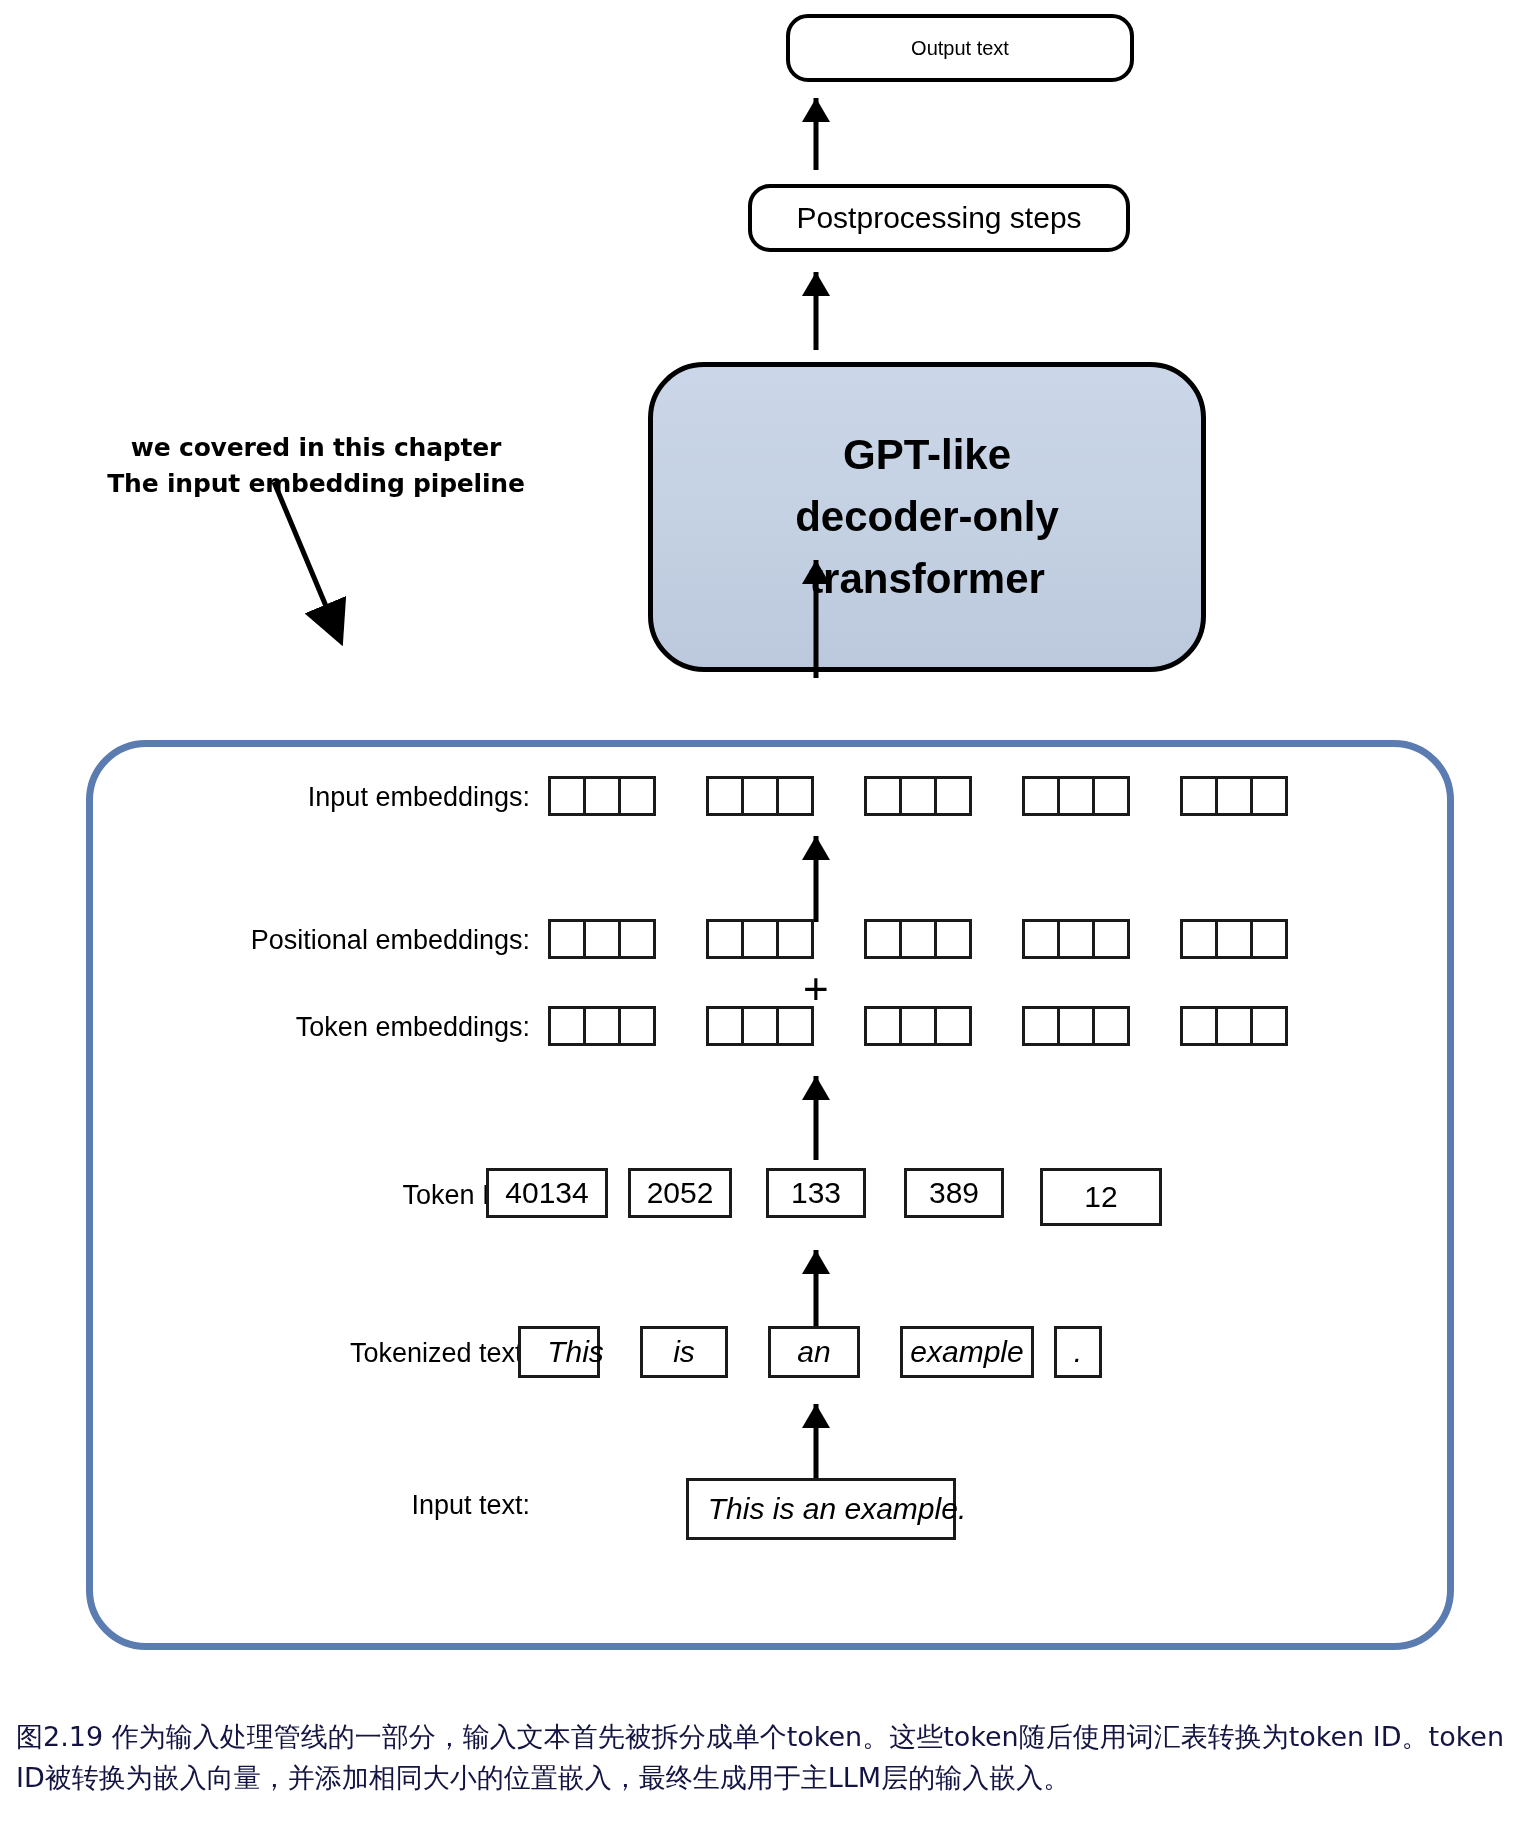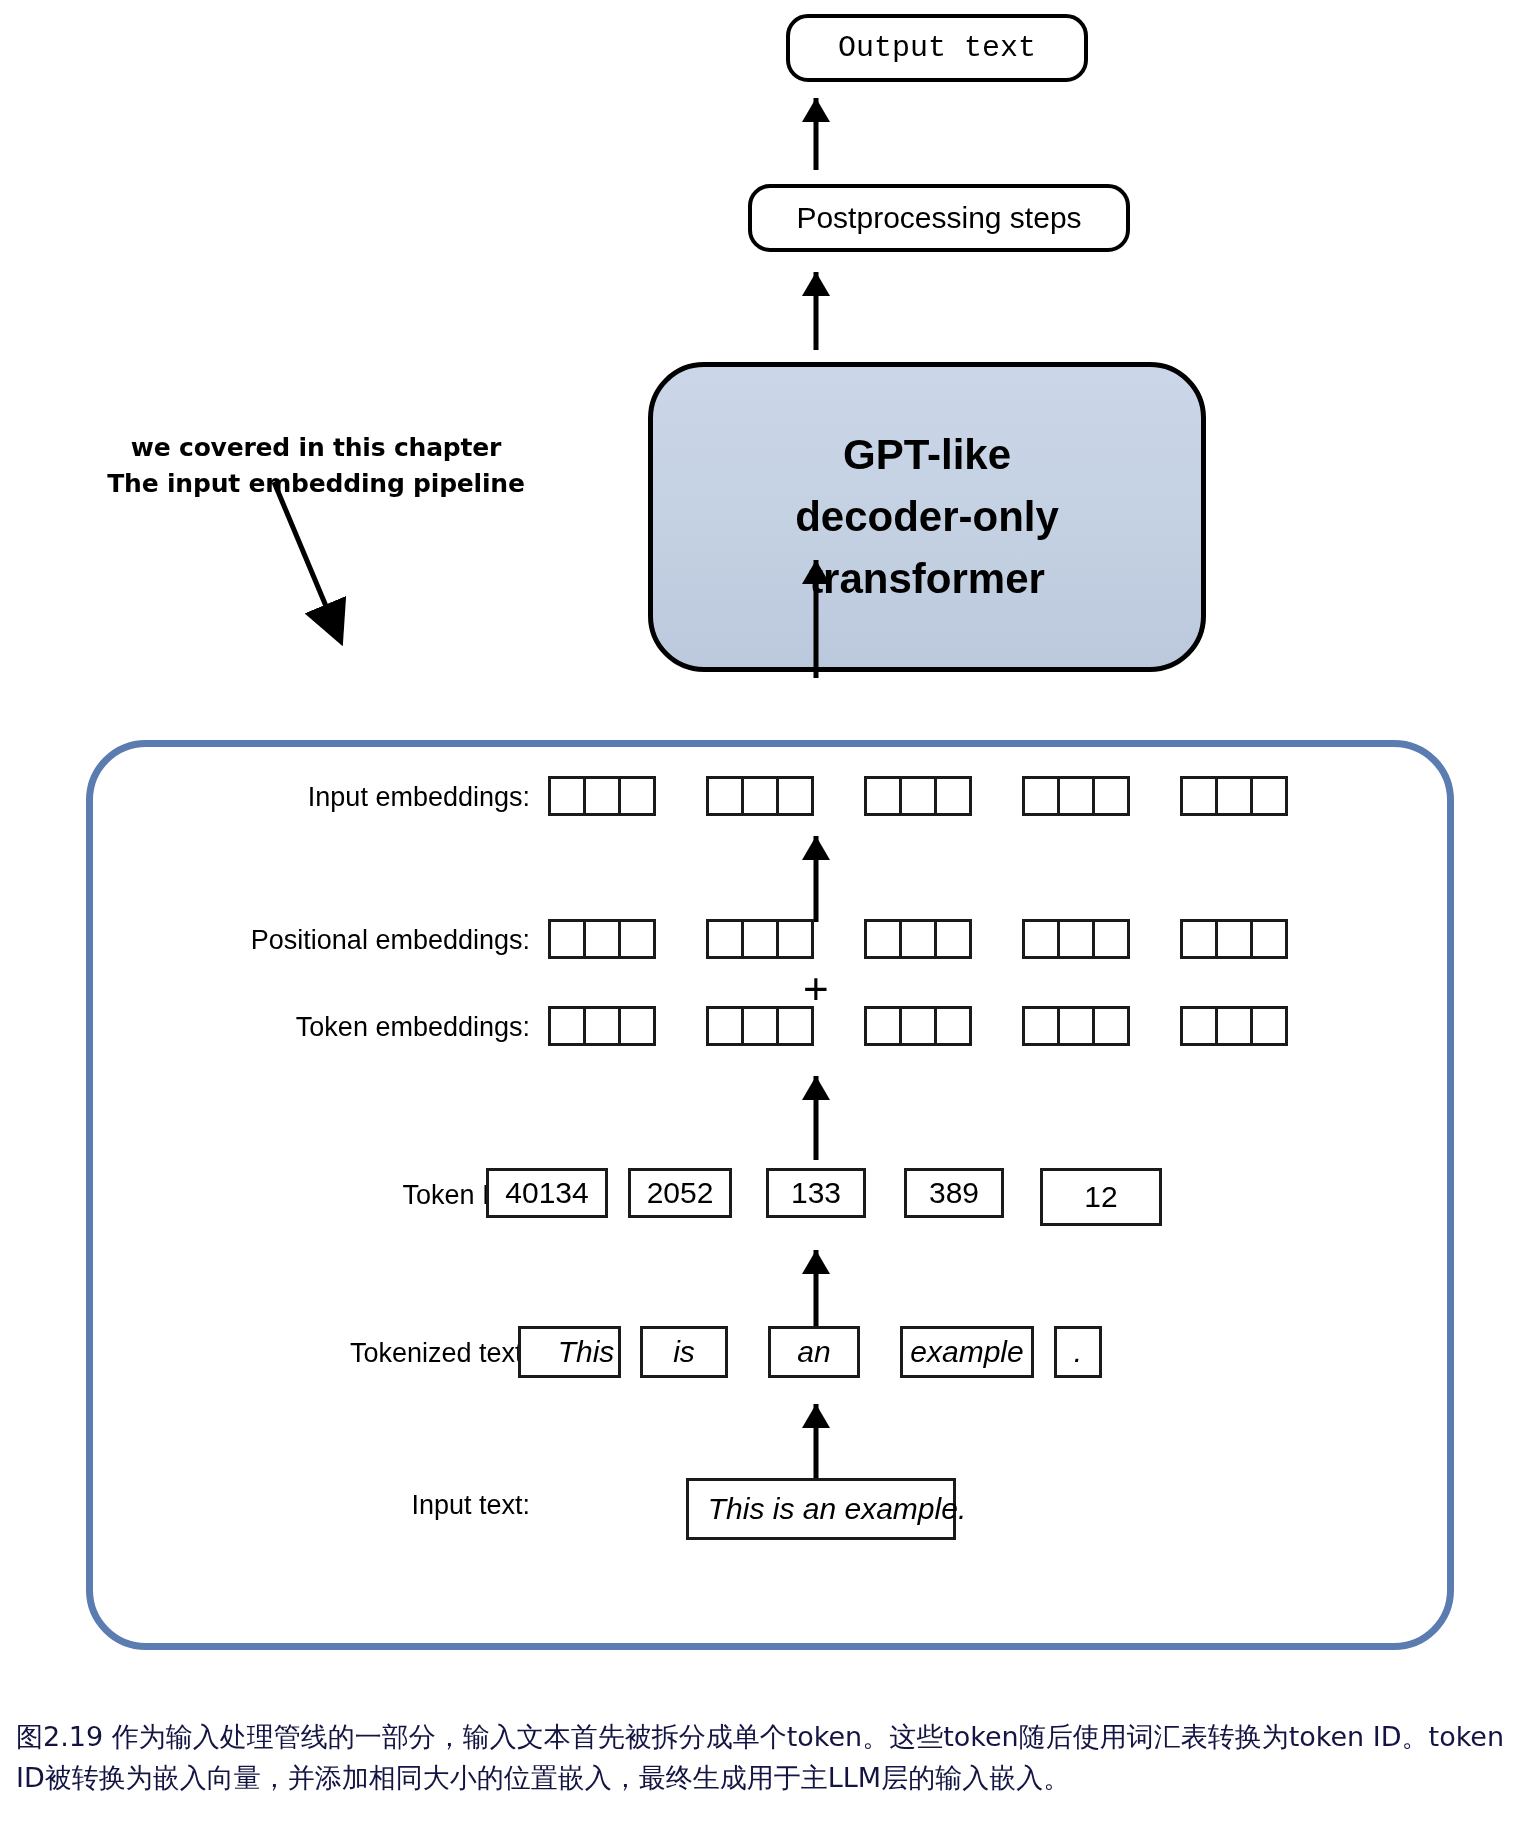--- a/index.html
+++ b/index.html
@@ -22,23 +22,22 @@
     border: 4px solid #000;
     border-radius: 22px;
     background: #fff;
     display: flex;
     align-items: center;
     justify-content: center;
     text-align: center;
     box-sizing: border-box;
   }
   #output-text-box {
-    left: 786px; top: 14px; width: 302px; height: 68px;
-    font-size: 30px;
-    font-family: Liberation Mono, monospace;
+    left: 786px; top: 14px; width: 348px; height: 68px;
+    font-size: 20px;
   }
   #postprocessing-box {
     left: 748px; top: 184px; width: 382px; height: 68px;
     font-size: 30px;
   }
   #gpt-box {
     left: 648px; top: 362px; width: 558px; height: 310px;
     border-radius: 56px;
     border-width: 5px;
     background: linear-gradient(180deg, #cbd7e8 0%, #c3d0e2 60%, #bcc9dd 100%);
@@ -320,21 +319,21 @@
   <span>12</span>
 </div>
 
 <div class="arrow-up" style="left:816px; top:1250px; height:78px;">
   <div class="shaft" style="height:78px;"></div>
   <div class="head"></div>
 </div>
 
 <div class="row-label" style="left:230px; top:1338px; width:300px;">Tokenized text:</div>
 
-<div class="val-box italic" style="left:518px; top:1326px; width:103px; height:52px;padding-left:33px;">
+<div class="val-box italic" style="left:518px; top:1326px; width:82px; height:52px;padding-left:33px;">
   <span>This</span>
 </div>
 <div class="val-box italic" style="left:640px; top:1326px; width:88px; height:52px;">
   <span>is</span>
 </div>
 <div class="val-box italic" style="left:768px; top:1326px; width:92px; height:52px;">
   <span>an</span>
 </div>
 <div class="val-box italic" style="left:900px; top:1326px; width:134px; height:52px;">
   <span>example</span>

